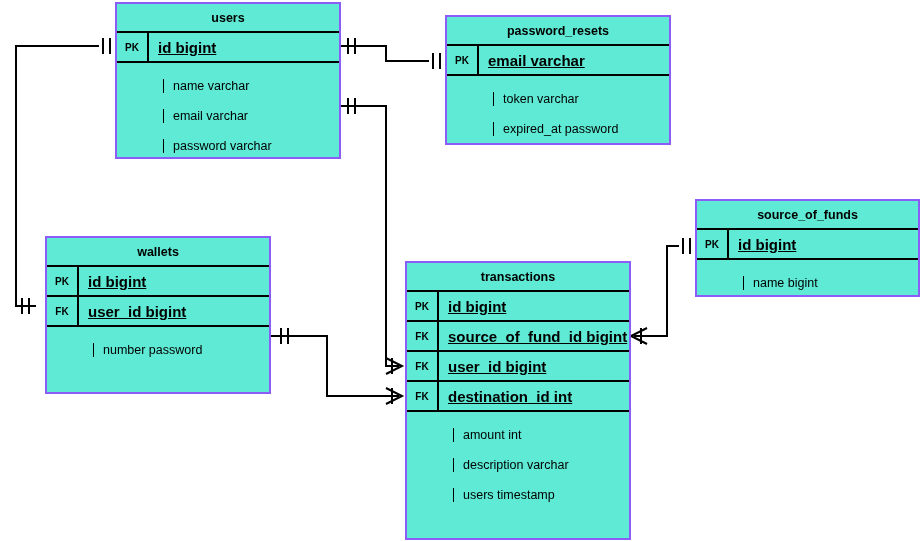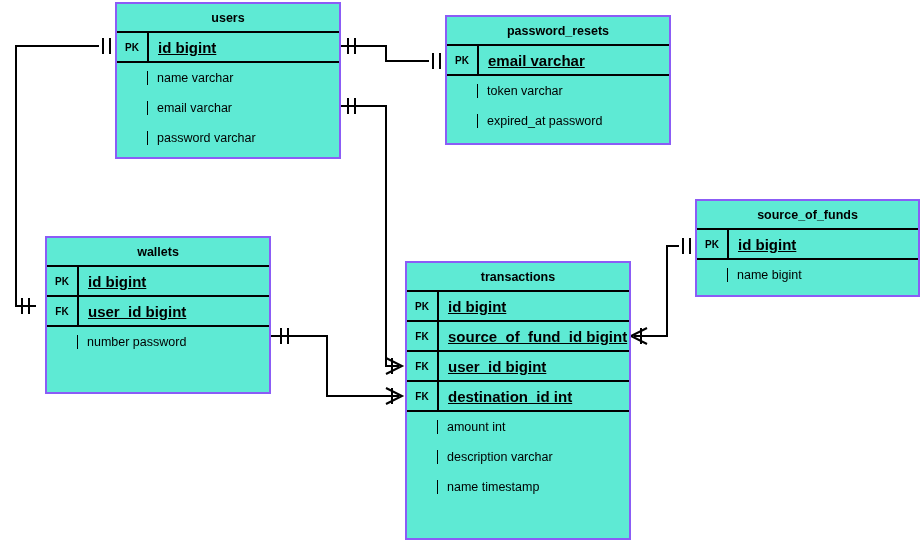--- a/index.html
+++ b/index.html
@@ -12,21 +12,21 @@
   .e-head{height:29px;line-height:29px;text-align:center;font-weight:bold;font-size:12.5px;
           color:#000;border-bottom:2px solid #000;box-sizing:border-box;white-space:nowrap;}
   .e-row{height:30px;display:flex;align-items:stretch;box-sizing:border-box;
          border-bottom:2px solid #000;}
   .e-key{width:18px;min-width:30px;display:flex;align-items:center;justify-content:center;
          font-weight:bold;font-size:10px;color:#000;box-sizing:border-box;}
   .e-name{flex:1;display:flex;align-items:center;padding-left:9px;font-size:15px;color:#000;
           box-sizing:border-box;white-space:nowrap;}
   .e-name.pkline{border-left:2px solid #000;}
   .e-name u{text-decoration:underline;font-weight:bold;}
-  .e-plain{height:30px;display:flex;align-items:center;box-sizing:border-box;}
+  .e-plain{height:30px;display:flex;align-items:flex-end;box-sizing:border-box;margin-left:16px;}
   .e-plain .sp{width:30px;min-width:30px;box-sizing:border-box;}
   .e-plain .txt{flex:1;display:flex;align-items:center;padding-left:9px;font-size:12.5px;
                 color:#000;border-left:1px solid #000;box-sizing:border-box;white-space:nowrap;}
 </style>
 </head>
 <body>
 
 <div id="canvas">
 
   <svg class="wires" viewBox="0 0 921 541" xmlns="http://www.w3.org/2000/svg">
@@ -148,21 +148,21 @@
         <div class="e-plain">
           <div class="sp"></div>
           <div class="txt">amount int</div>
         </div>
         <div class="e-plain">
           <div class="sp"></div>
           <div class="txt">description varchar</div>
         </div>
         <div class="e-plain">
           <div class="sp"></div>
-          <div class="txt">name timestamp</div>
+          <div class="txt">users timestamp</div>
         </div>
       </div>
       <div class="entity" style="left: 695px; top: 199px; width: 225px; height: 98px;">
         <div class="e-head">source_of_funds</div>
         <div class="e-row">
           <div class="e-key">PK</div>
           <div class="e-name pkline">
             <u>id bigint</u>
           </div>
         </div>

